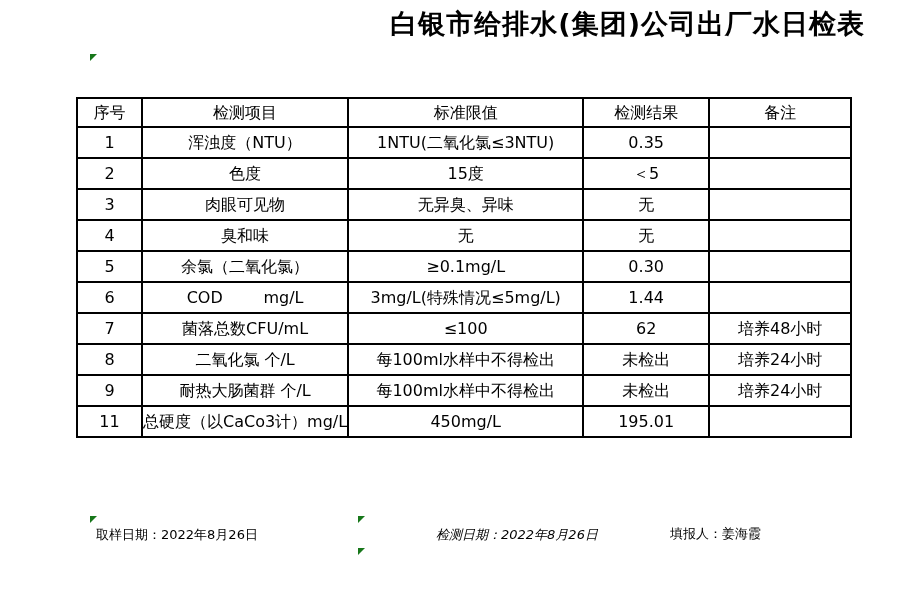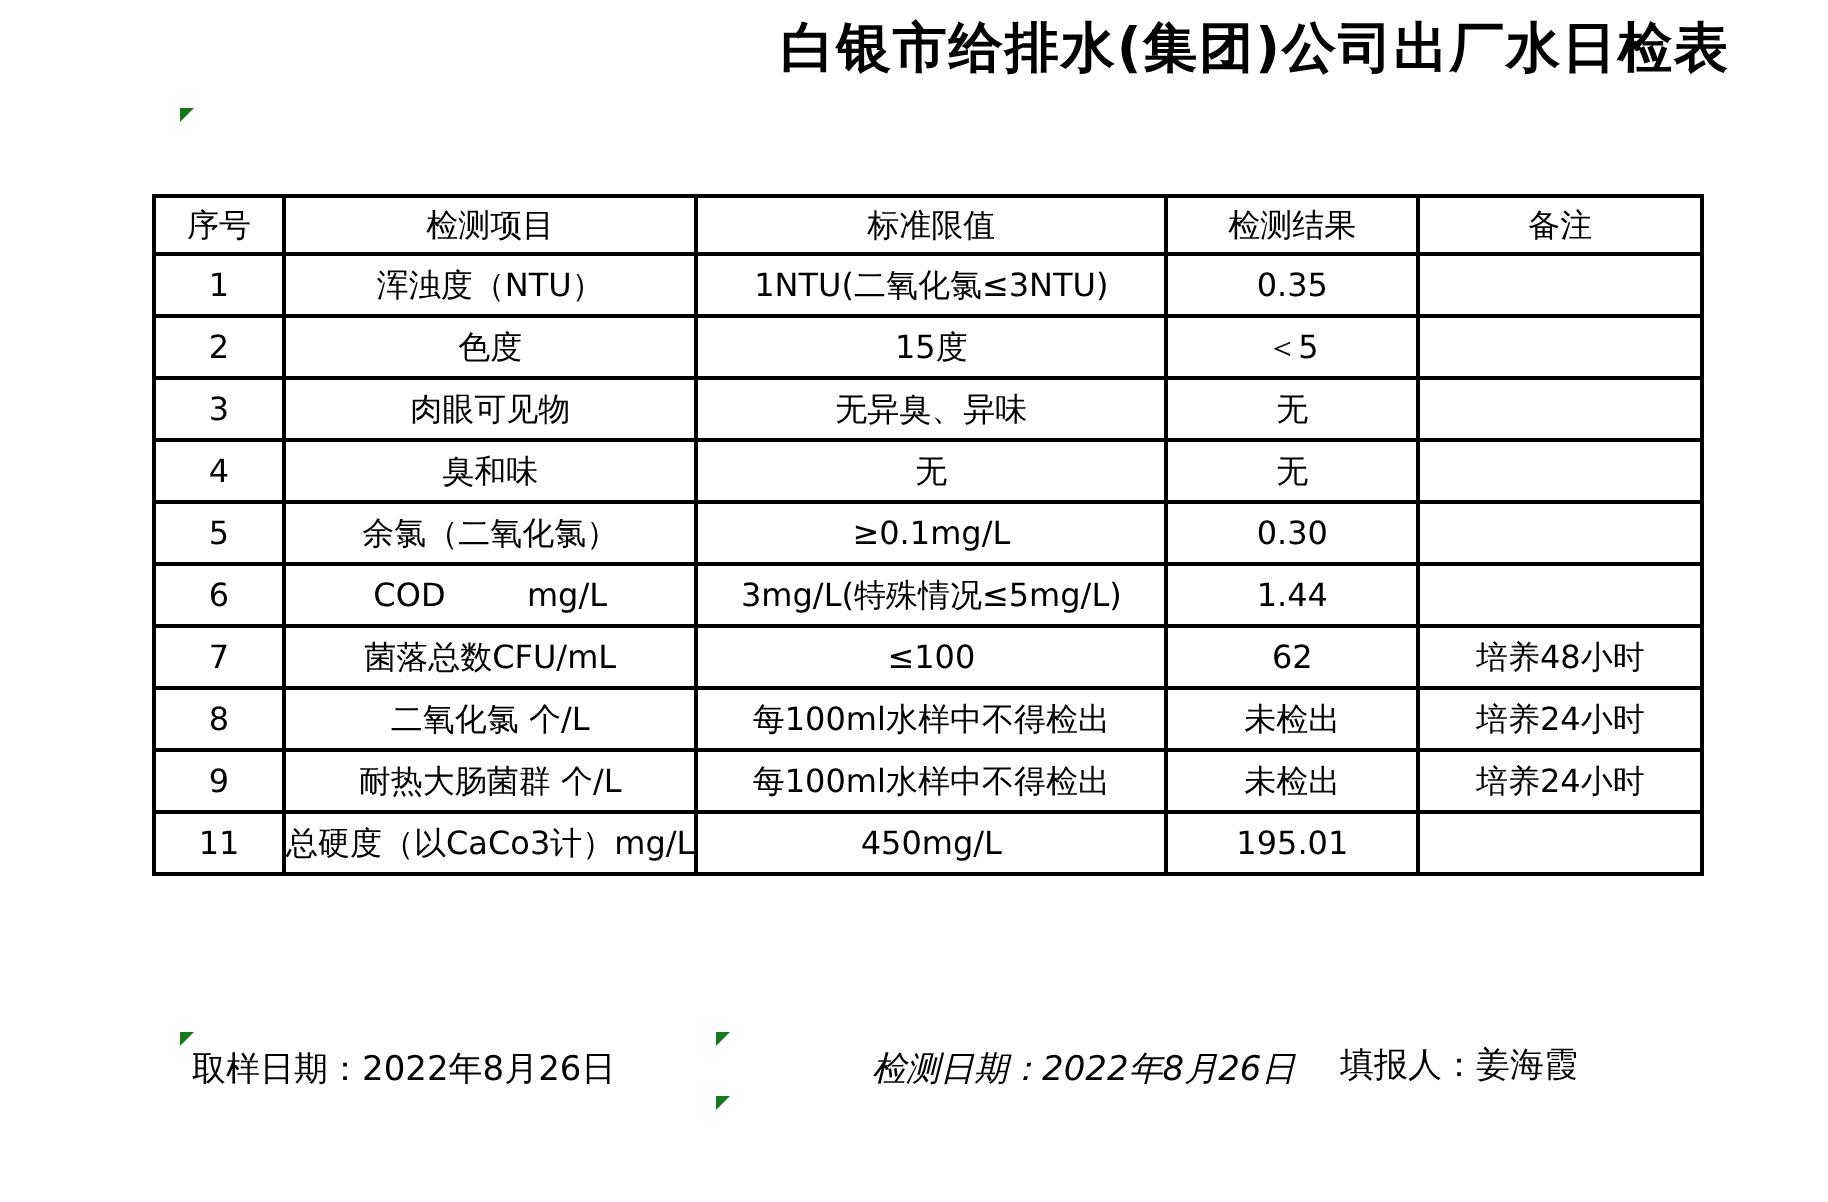--- a/index.html
+++ b/index.html
@@ -40,21 +40,21 @@
   table.inspection th { height:27px; line-height:27px; }
   table.inspection td { height:29px; line-height:29px; }
   .col-no     { width:65px;  }
   .col-item   { width:197px; }
   .col-limit  { width:235px; }
   .col-result { width:126px; }
   .col-remark { width:142px; }
   .footer-item {
     position:absolute;
     top:524px;
-    font-size:17px;
+    font-size:13px;
     line-height:22px;
     white-space:pre;
   }
   .footer-sample   { left:96px;  }
   .footer-test     { left:436px;font-style:italic; }
   .footer-reporter { left:670px;font-family:Liberation Mono, monospace; }
   .err-tri {
     position:absolute;
     width:7px; height:7px;
     background:#17771a;

